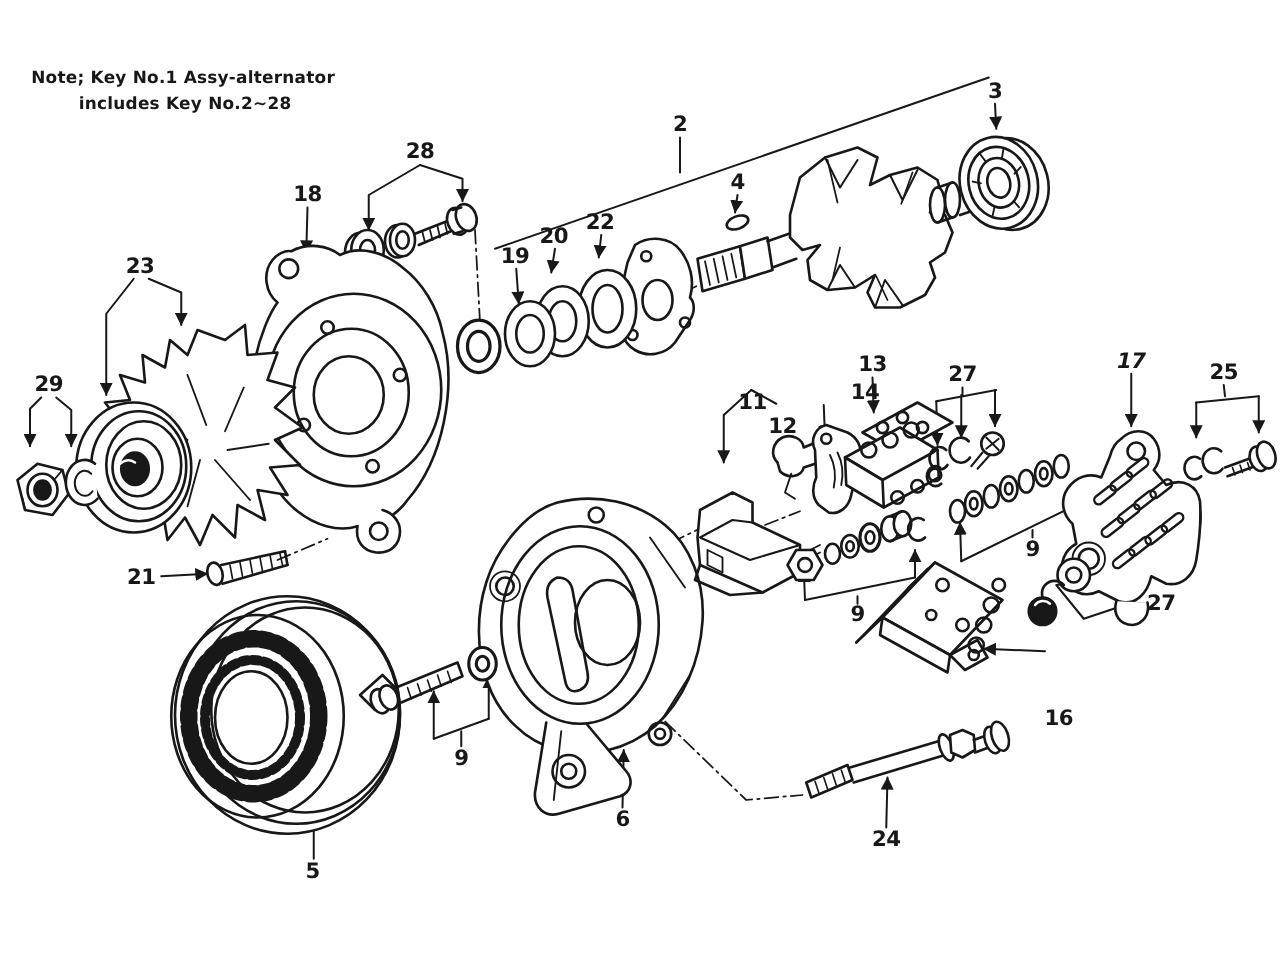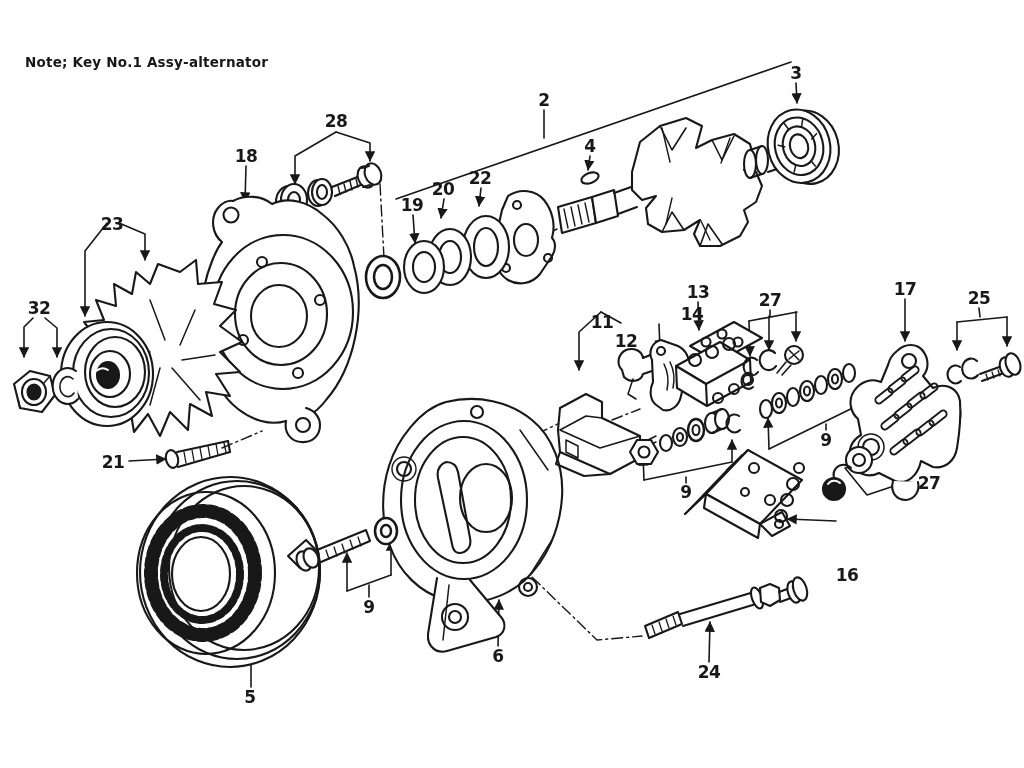--- a/index.html
+++ b/index.html
@@ -341,40 +341,41 @@
       <ellipse cx="757" cy="598" rx="5" ry="11" transform="rotate(-20 757 598)" fill="#fff"></ellipse>
       <path d="M760,588 L770,584 L779,588 L780,600 L770,606 L761,602 Z" fill="#fff"></path>
       <path d="M779,592 L790,588 M780,602 L791,598"></path>
       <ellipse cx="794" cy="592" rx="6" ry="11" transform="rotate(-18 794 592)" fill="#fff"></ellipse>
       <ellipse cx="800" cy="589" rx="6.5" ry="12" transform="rotate(-18 800 589)" fill="#fff"></ellipse>
     </g>
   </svg>
 
   <div id="note">
     <span>Note; Key No.1 Assy-alternator</span>
+    <span class="l2">includes Key No.2~28</span>
   </div>
 
   <div id="label-layer">
       <span class="plbl" style="left: 336px; top: 121px;">28</span>
       <span class="plbl" style="left: 246px; top: 156px;">18</span>
       <span class="plbl" style="left: 544px; top: 100px;">2</span>
       <span class="plbl" style="left: 590px; top: 146px;">4</span>
       <span class="plbl" style="left: 796px; top: 73px;">3</span>
-      <span class="plbl" style="left: 112px; top: 224px; text-align: right;">23</span>
+      <span class="plbl" style="left: 112px; top: 213px; text-align: right;">23</span>
       <span class="plbl" style="left: 412px; top: 205px;">19</span>
       <span class="plbl" style="left: 443px; top: 189px;">20</span>
       <span class="plbl" style="left: 480px; top: 178px;">22</span>
-      <span class="plbl" style="left: 39px; top: 308px;">32</span>
+      <span class="plbl" style="left: 39px; top: 308px;">29</span>
       <span class="plbl" style="left: 113px; top: 462px; text-align: center;">21</span>
       <span class="plbl" style="left: 602px; top: 302px; margin-top: 20px;">11</span>
       <span class="plbl" style="left: 626px; top: 341px;">12</span>
       <span class="plbl" style="left: 692px; top: 314px;">14</span>
       <span class="plbl" style="left: 698px; top: 292px; text-align: right;">13</span>
       <span class="plbl" style="left: 770px; top: 300px;">27</span>
-      <span class="plbl" style="left: 905px; top: 289px;">17</span>
+      <span class="plbl" style="left: 905px; top: 289px; font-style: italic;">17</span>
       <span class="plbl" style="left: 979px; top: 298px;">25</span>
       <span class="plbl" style="left: 369px; top: 607px;">9</span>
       <span class="plbl" style="left: 686px; top: 492px;">9</span>
       <span class="plbl" style="left: 826px; top: 440px;">9</span>
       <span class="plbl" style="left: 250px; top: 697px;">5</span>
       <span class="plbl" style="left: 498px; top: 656px;">6</span>
       <span class="plbl" style="left: 847px; top: 547px; margin-top: 28px;">16</span>
       <span class="plbl" style="left: 929px; top: 483px;">27</span>
       <span class="plbl" style="left: 709px; top: 672px;">24</span>
     </div>

